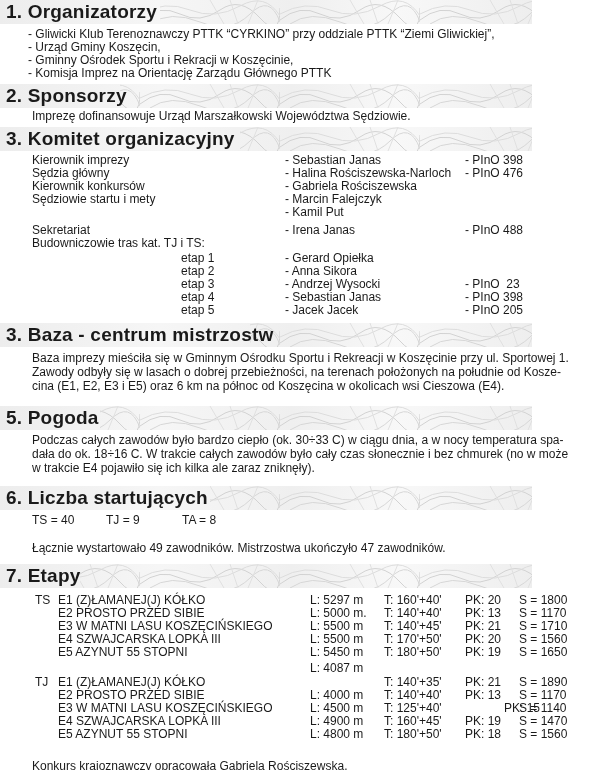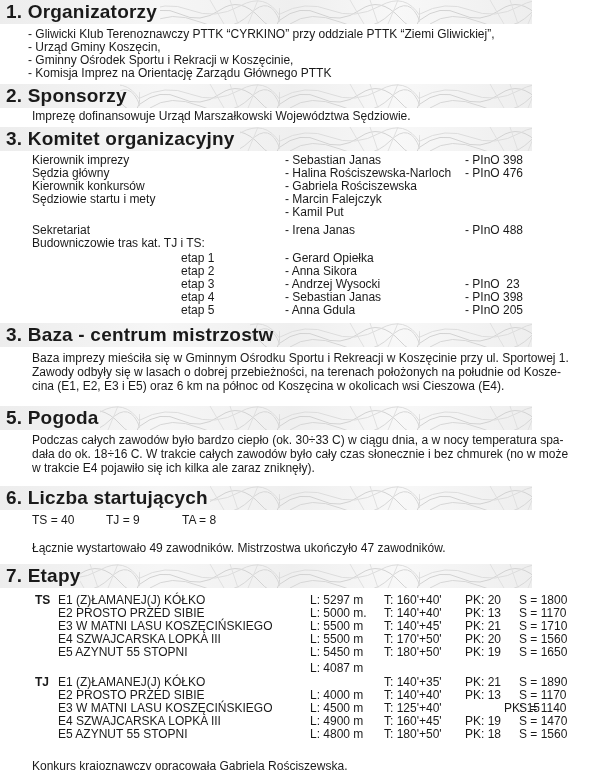--- a/index.html
+++ b/index.html
@@ -6,21 +6,21 @@
   body { width: 600px; height: 770px; overflow: hidden; position: relative;
          font-family: "Liberation Sans", sans-serif; color: #1a1a1a; }
   .section { position: absolute; left: 0; width: 600px; }
   .band { position: relative; height: 24px; width: 532px; overflow: hidden;
           background: linear-gradient(90deg, #ededed 0%, #f6f6f6 30%, #efefef 55%, #f8f8f8 75%, #eeeeee 100%); }
   .band svg { position: absolute; left: 0; top: 0; }
   .band h2 { position: absolute; left: 6px; top: 1px; margin: 0; font-size: 19px; font-weight: bold;
              color: #1a1a1a; letter-spacing: 0.2px; white-space: nowrap; }
   .row { position: absolute; white-space: nowrap; font-size: 12px; }
   .etapy-row { position: absolute; font-size: 12px; white-space: nowrap; }
-  .cat { position: absolute; left: 35px; font-weight: bold; font-size: 12px; }
+  .cat { position: absolute; left: 35px; font-weight: normal; font-size: 12px; }
 </style>
 </head>
 <body>
 
 <svg width="0" height="0" style="position:absolute">
   <defs>
     <pattern id="contours" width="140" height="24" patternUnits="userSpaceOnUse">
       <path d="M0 20 Q20 4 40 14 T80 10 T120 18 T140 8" fill="none" stroke="#d2d2d2" stroke-width="1"></path>
       <path d="M0 14 Q25 0 50 10 T100 6 T140 16" fill="none" stroke="#dcdcdc" stroke-width="1"></path>
       <path d="M10 24 Q30 10 60 22 T110 14 T140 22" fill="none" stroke="#d6d6d6" stroke-width="1"></path>
@@ -90,21 +90,21 @@
 
     <div class="row" style="left:181px;top:150px">etap 3</div>
     <div class="row" style="left:285px;top:150px">- Andrzej Wysocki</div>
     <div class="row" style="left:465px;top:150px;white-space:pre">- PInO  23</div>
 
     <div class="row" style="left:181px;top:163px">etap 4</div>
     <div class="row" style="left:285px;top:163px">- Sebastian Janas</div>
     <div class="row" style="left:465px;top:163px">- PInO 398</div>
 
     <div class="row" style="left:181px;top:176px">etap 5</div>
-    <div class="row" style="left:285px;top:176px">- Anna Gdula</div>
+    <div class="row" style="left:285px;top:176px">- Jacek Jacek</div>
     <div class="row" style="left:465px;top:176px">- PInO 205</div>
   </div>
 </div>
 
 <div class="section" style="top:323px">
   <div class="band">
     <svg width="600" height="24">
         <rect x="250" y="0" width="350" height="24" fill="url(#contours)"></rect>
       </svg>
     <h2>3. Baza - centrum mistrzostw</h2>

